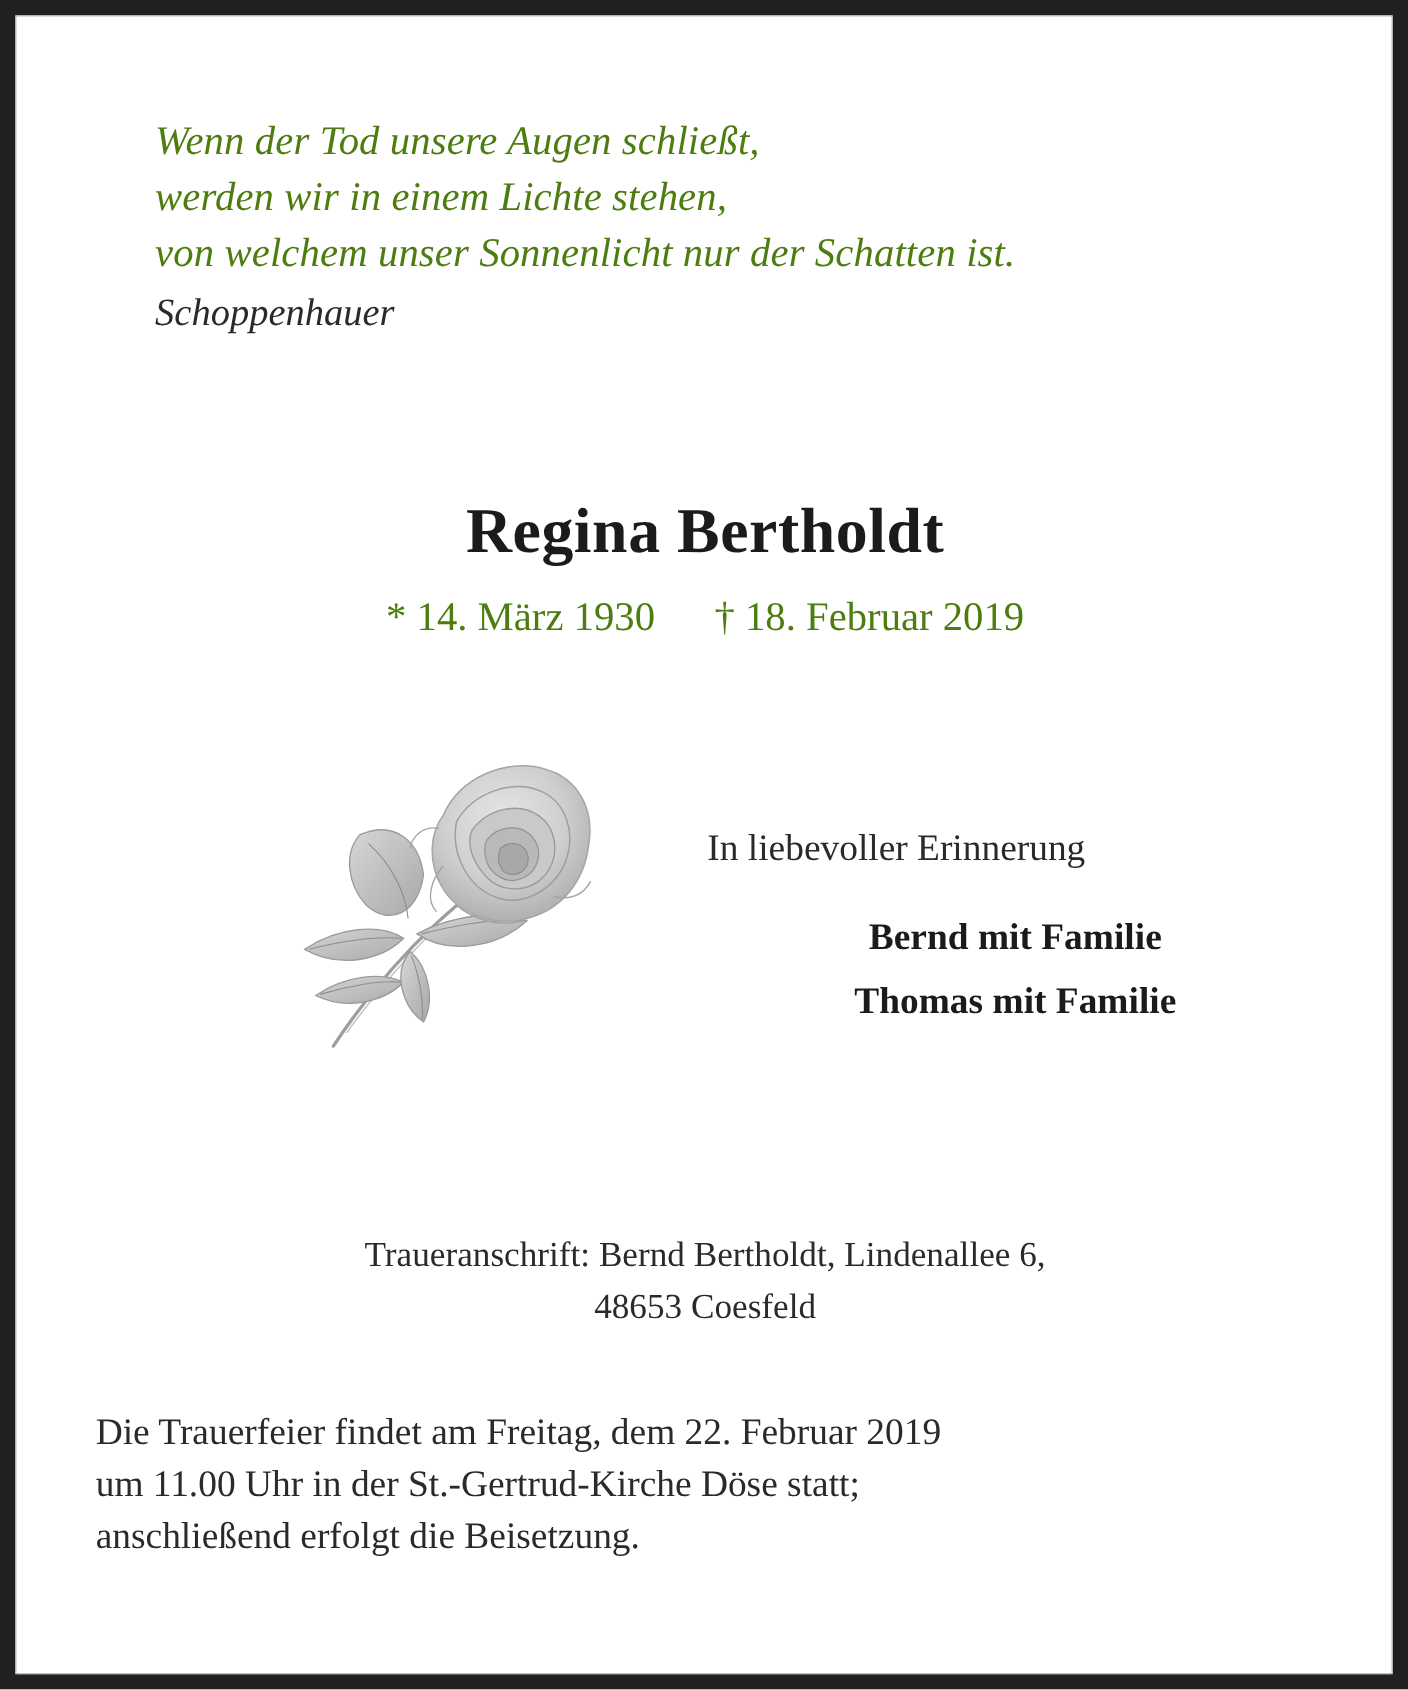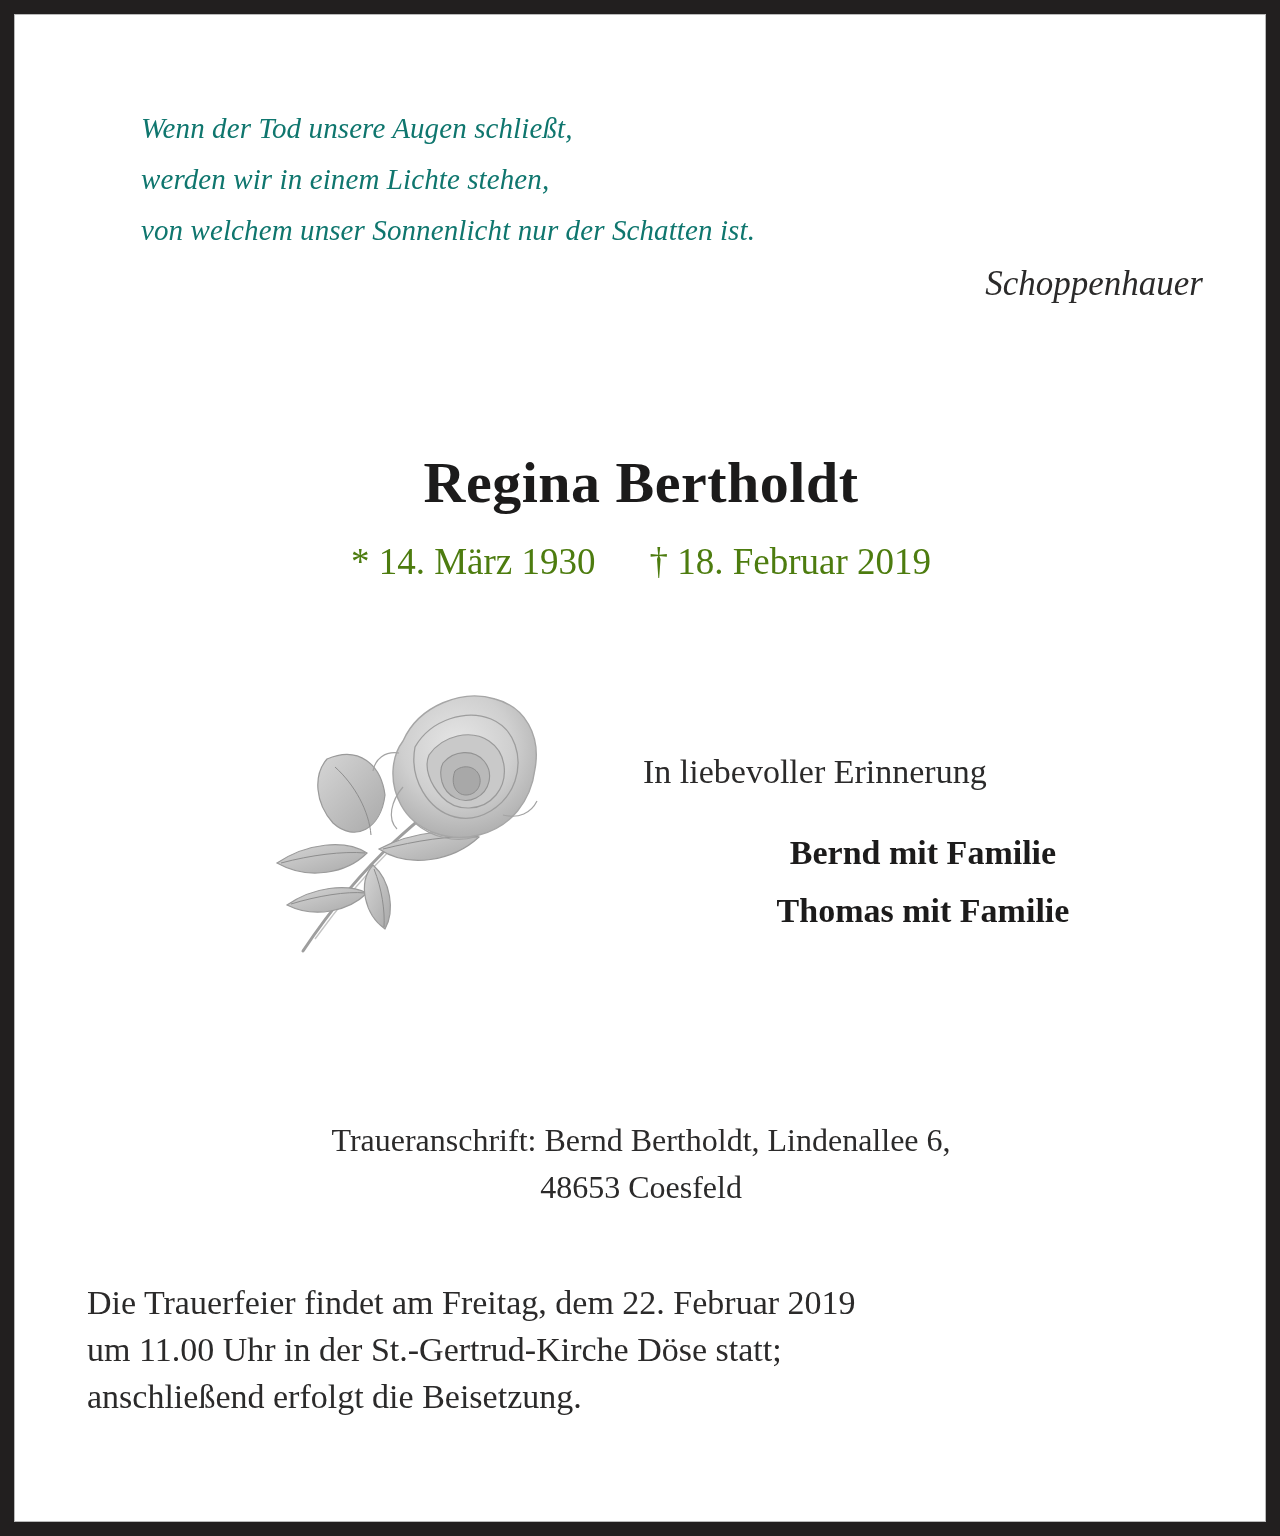--- a/index.html
+++ b/index.html
@@ -38,32 +38,32 @@
 
   
   .quote-block {
     position: absolute;
     left: 126px;
     top: 88px;
     width: 1062px;
   }
   .quote-line {
     font-style: italic;
-    font-size: 29px;
+    font-size: 37px;
     line-height: 51px;
-    color: #0f766e;
+    color: #4d7c0f;
     letter-spacing: 0.1px;
     white-space: nowrap;
   }
   .quote-author {
     font-style: italic;
     font-size: 35px;
     line-height: 51px;
     color: #2b2a2a;
-    text-align: right;
+    text-align: left;
     margin-top: 2px;
   }
 
   
   .name-block {
     position: absolute;
     left: 0;
     top: 420px;
     width: 1252px;
     text-align: center;

